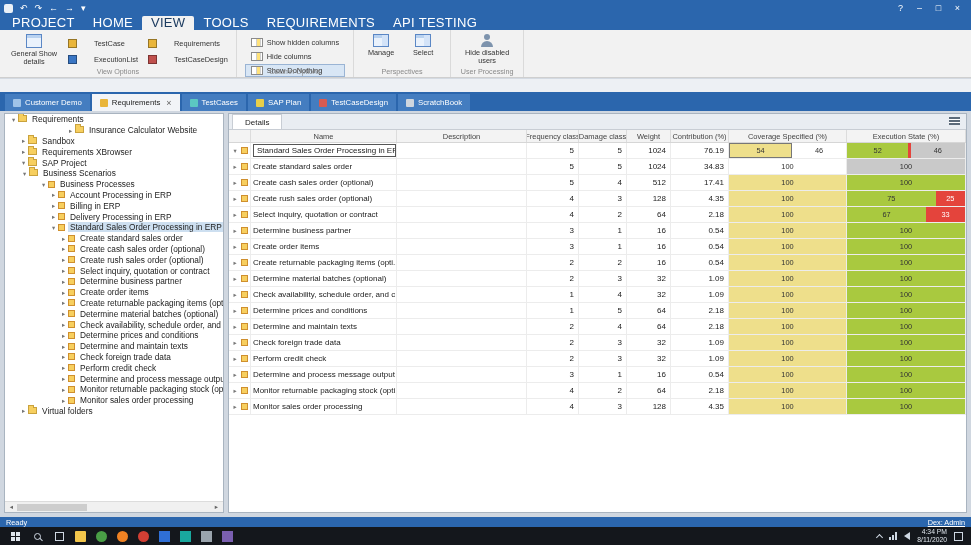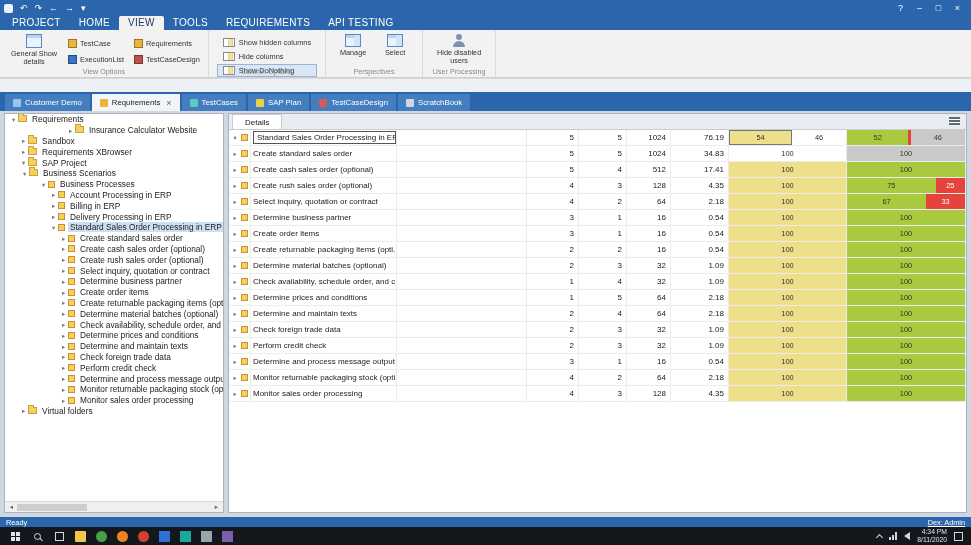--- a/index.html
+++ b/index.html
@@ -9,36 +9,36 @@
   
   .titlebar{position:absolute;top:0;left:0;right:0;height:16px;background:#2b66ad;display:flex;align-items:center;padding:0 4px;color:#fff;}
   .qat{display:flex;align-items:center;gap:7px;font-size:9px;line-height:16px;}
   .applogo{width:9px;height:9px;background:#fff;border-radius:2px;opacity:.9;}
   .qat span{cursor:default;}
   .wincontrols{margin-left:auto;display:flex;}
   .wincontrols span{width:19px;text-align:center;font-size:9px;line-height:16px;}
 
   
   .ribbontabs{position:absolute;top:16px;left:0;right:0;height:14px;background:#2b66ad;display:flex;padding-left:3px;}
-  .rtab{padding:0 9px;font-size:10px;letter-spacing:.3px;line-height:14px;color:#fff;white-space:nowrap;}
+  .rtab{padding:0 9px;font-size:13px;letter-spacing:.3px;line-height:14px;color:#fff;white-space:nowrap;}
   .rtab.active{background:#f2f2f2;color:#1d3c60;border-radius:2px 2px 0 0;}
 
   
   .ribbon{position:absolute;top:30px;left:0;right:0;height:48px;background:#f2f2f2;border-bottom:1px solid #cfcfcf;display:flex;}
   .rgroup{position:relative;border-right:1px solid #dadada;padding:3px 8px 10px 8px;display:flex;align-items:flex-start;}
   .glabel{position:absolute;bottom:0;left:0;right:0;text-align:center;font-size:7.2px;color:#8a8a8a;padding-bottom:1px;white-space:nowrap;}
   .bigbtn{display:flex;flex-direction:column;align-items:center;width:52px;font-size:7.3px;color:#333;text-align:center;line-height:8px;gap:2px;padding-top:1px;}
   .icon-doc{width:16px;height:14px;border:1px solid #5b87c5;background:#eaf2fc;box-shadow:inset 0 3px 0 #b9d2f0;}
   .icon-persp{width:16px;height:13px;border:1px solid #5b87c5;background:linear-gradient(#b9d2f0 0 3px,#eaf2fc 3px);box-shadow:inset -6px 0 0 #d3e3f8;}
   .icon-user{width:12px;height:13px;position:relative;}
   .icon-user::before{content:'';position:absolute;top:0;left:3px;width:6px;height:6px;border-radius:50%;background:#7d93ad;}
   .icon-user::after{content:'';position:absolute;bottom:0;left:0;width:12px;height:6px;border-radius:6px 6px 0 0;background:#7d93ad;}
   .vo-wrap{display:flex;}
   .vo-toggles{display:grid;grid-auto-flow:column;grid-template-rows:repeat(2,1fr);column-gap:10px;row-gap:2px;margin-left:8px;align-content:start;padding-top:4px;}
-  .toggle{display:flex;align-items:center;gap:3px;font-size:7.4px;color:#333;white-space:nowrap;}
+  .toggle{display:flex;align-items:center;gap:17px;font-size:7.4px;color:#333;white-space:nowrap;}
   .sq{width:9px;height:9px;border:1px solid rgba(0,0,0,.35);display:inline-block;}
   .co-list{display:flex;flex-direction:column;gap:1px;padding-top:3px;}
   .cbtn{display:flex;align-items:center;gap:4px;font-size:7.4px;color:#333;padding:1px 5px;border:1px solid transparent;white-space:nowrap;}
   .cbtn.pressed{background:#d8e6f5;border-color:#9ab4d4;}
   .gicon{width:12px;height:9px;border:1px solid #8a8a8a;background:linear-gradient(90deg,#fff 0 4px,#cfcfcf 4px 5px,#ffe27a 5px 8px,#cfcfcf 8px 9px,#fff 9px);}
   .persp-row{display:flex;gap:4px;}
 
   
   .gapstrip{position:absolute;top:79px;left:0;right:0;height:13px;background:#edf0f4;}
   .doctabs{position:absolute;top:92px;left:0;right:0;height:19px;background:#2b66ad;display:flex;align-items:flex-end;padding-left:5px;gap:2px;}
@@ -385,20 +385,31 @@
           <div class="hspace"></div>
           <span class="harrow">▸</span>
         </div>
       </div>
     <div class="details">
       <div class="dtabstrip">
         <div class="dtab">Details</div>
         <div class="layout-icon"></div>
       </div>
       <div class="tablewrap">
+        <div class="thead" id="thead">
+            <div></div>
+            <div>Name</div>
+            <div>Description</div>
+            <div>Frequency class</div>
+            <div>Damage class</div>
+            <div>Weight</div>
+            <div>Contribution (%)</div>
+            <div>Coverage Specified (%)</div>
+            <div>Execution State (%)</div>
+          </div>
         <div id="tbody">
             <div class="trow">
               <div class="cell first">
                 <span class="rexp">▾</span>
                 <span class="ricon"></span>
               </div>
               <div class="cell name">
                 <div class="focusbox">Standard Sales Order Processing in ERP</div>
               </div>
               <div class="cell"></div>

